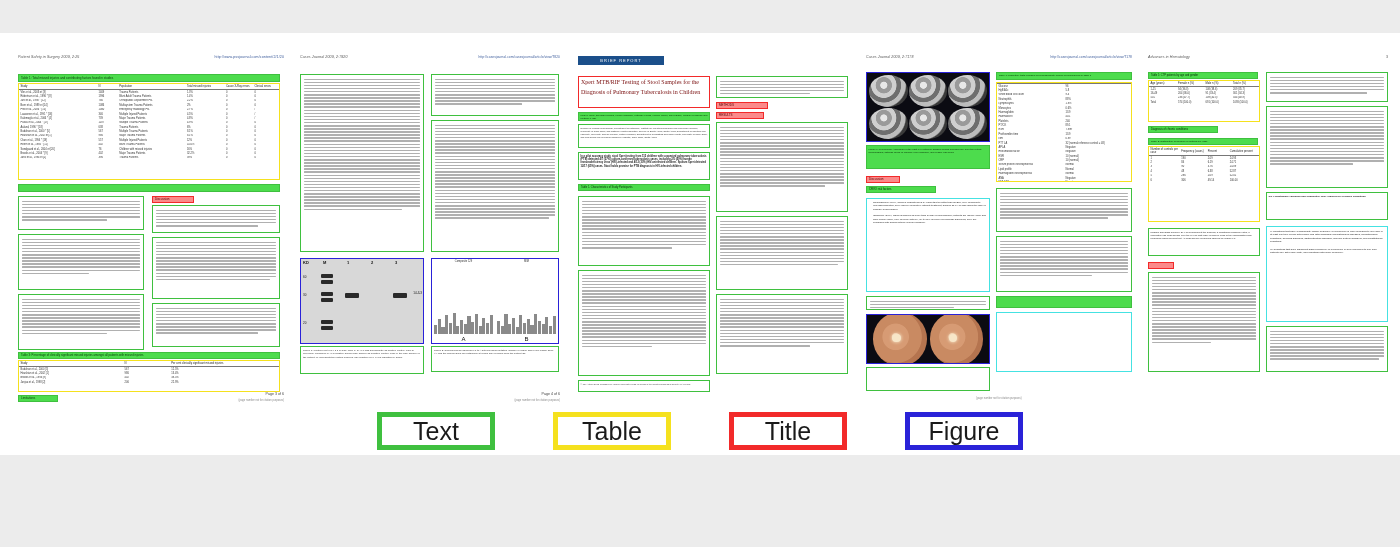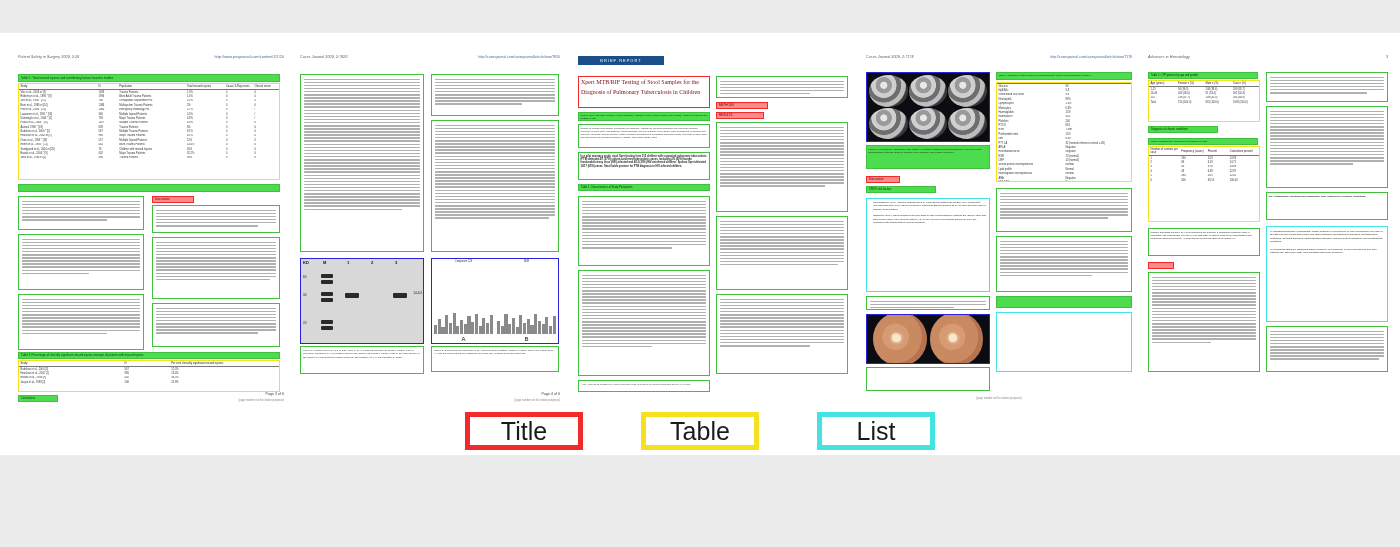--- a/index.html
+++ b/index.html
@@ -1196,18 +1196,19 @@
             <div class="tl"></div>
             <div class="tl"></div>
             <div class="tl s92"></div>
         </div>
       </div>
     </div>
 
   </div>
 
   <div class="legend">
+    <div class="chip text">Text</div>
+    <div class="chip table">Table</div>
     <div class="chip title">Title</div>
-    <div class="chip table">Table</div>
-    <div class="chip list">List</div>
+    <div class="chip figure">Figure</div>
   </div>
 
 </div>
 
 </body></html>

